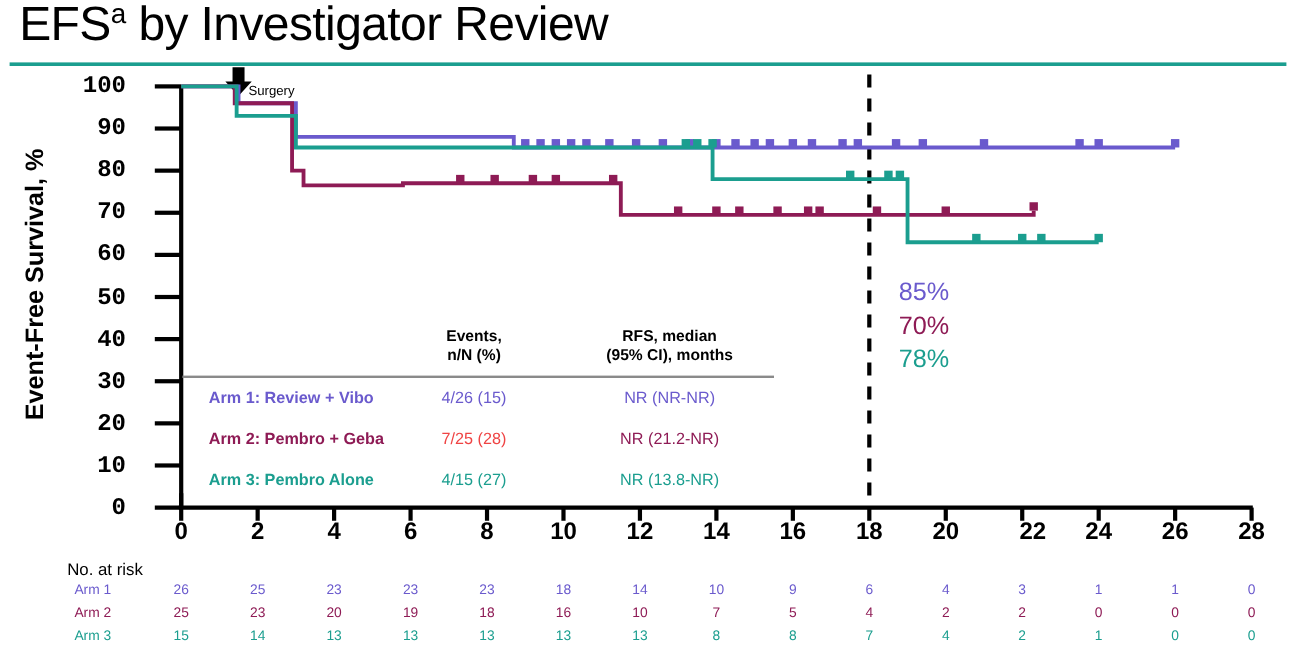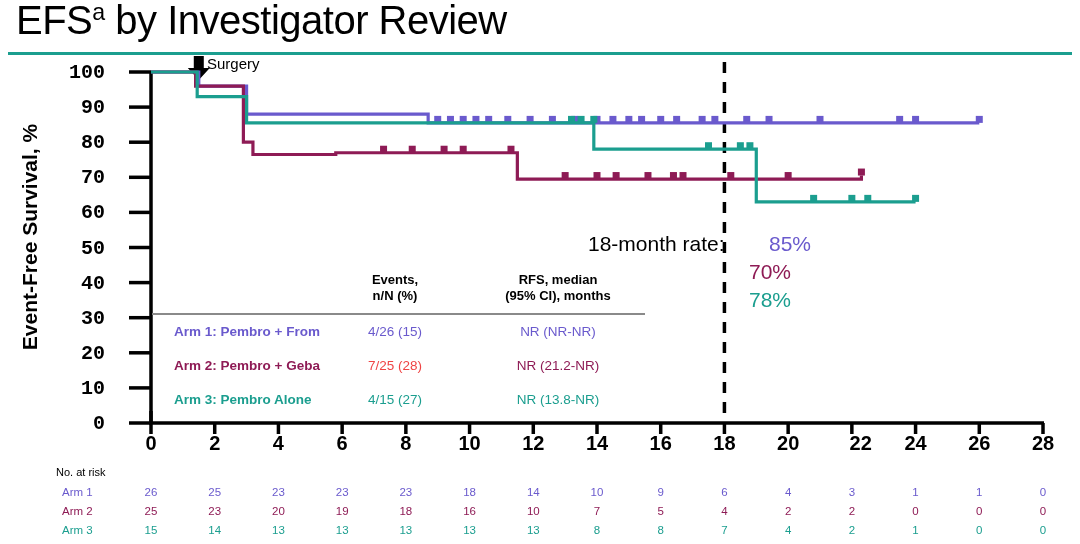--- a/index.html
+++ b/index.html
@@ -42,22 +42,22 @@
     font-size:20px;font-weight:bold;color:#000;
     transform:translateY(-11px);
     font-family:Liberation Mono, monospace;
   }
   .xtick-label{
     position:absolute;top:432px;width:40px;text-align:center;
     font-size:20px;font-weight:bold;color:#000;
   }
 
   .surgery-label{
-    position:absolute;left:207px;top:55px;
-    font-size:15px;color:#000;white-space:nowrap;
+    position:absolute;left:207px;top:70px;
+    font-size:11px;color:#000;white-space:nowrap;
   }
 
   .rate-label{
     position:absolute;left:588px;top:232px;
     font-size:21px;color:#000;white-space:nowrap;
   }
   .rate-val{
     position:absolute;left:749px;
     font-size:21px;white-space:nowrap;
   }
@@ -70,21 +70,21 @@
   .lg-rule{position:absolute;left:2px;top:41px;width:493px;height:2px;background:#8a8a8a;}
   .lg-arm{
     position:absolute;font-size:13.5px;font-weight:bold;white-space:nowrap;
   }
   .lg-cell{
     position:absolute;font-size:13.5px;text-align:center;white-space:nowrap;
   }
 
   .risk-title{
     position:absolute;left:56px;top:466px;
-    font-size:11px;color:#000;white-space:nowrap;
+    font-size:14px;color:#000;white-space:nowrap;
   }
   .risk-arm{
     position:absolute;left:62px;font-size:11.5px;font-weight:normal;white-space:nowrap;
   }
   .risk-num{
     position:absolute;width:34px;text-align:center;
     font-size:11.5px;white-space:nowrap;
   }
 </style>
 </head>
@@ -209,39 +209,38 @@
       <rect x="736.8571428571429" y="142.21999999999997" width="7" height="7" fill="#1b9e8f"></rect>
       <rect x="746.4142857142857" y="142.21999999999997" width="7" height="7" fill="#1b9e8f"></rect>
       <rect x="810.1285714285715" y="194.87" width="7" height="7" fill="#1b9e8f"></rect>
       <rect x="848.3571428571429" y="194.87" width="7" height="7" fill="#1b9e8f"></rect>
       <rect x="864.2857142857143" y="194.87" width="7" height="7" fill="#1b9e8f"></rect>
       <rect x="912.0714285714286" y="194.87" width="7" height="7" fill="#1b9e8f"></rect>
     </svg>
 
   <div class="surgery-label">Surgery</div>
 
-  <div class="rate-label">18-month rate:</div>
   <div id="rate-values">
-      <div class="rate-val" style="top: 232px; color: rgb(106, 90, 205); margin-left: 20px;">85%</div>
+      <div class="rate-val" style="top: 232px; color: rgb(106, 90, 205);">85%</div>
       <div class="rate-val" style="top: 260px; color: rgb(142, 27, 85);">70%</div>
       <div class="rate-val" style="top: 288px; color: rgb(27, 158, 143);">78%</div>
     </div>
 
   <div class="legend">
     <div class="lg-head" style="left:185px;top:0px;width:120px;">
       <span>Events,</span><br>
       <span>n/N (%)</span>
     </div>
     <div class="lg-head" style="left:318px;top:0px;width:180px;">
       <span>RFS, median</span><br>
       <span>(95% CI), months</span>
     </div>
     <div class="lg-rule"></div>
     <div id="legend-rows">
-        <div class="lg-arm" style="left: 24px; top: 52px; color: rgb(106, 90, 205);">Arm 1: Pembro + From</div>
+        <div class="lg-arm" style="left: 24px; top: 52px; color: rgb(106, 90, 205);">Arm 1: Review + Vibo</div>
         <div class="lg-cell" style="left: 185px; top: 52px; width: 120px; color: rgb(106, 90, 205);">4/26 (15)</div>
         <div class="lg-cell" style="left: 318px; top: 52px; width: 180px; color: rgb(106, 90, 205);">NR (NR-NR)</div>
         <div class="lg-arm" style="left: 24px; top: 86px; color: rgb(142, 27, 85);">Arm 2: Pembro + Geba</div>
         <div class="lg-cell" style="left: 185px; top: 86px; width: 120px; color: #ef4444;">7/25 (28)</div>
         <div class="lg-cell" style="left: 318px; top: 86px; width: 180px; color: rgb(142, 27, 85);">NR (21.2-NR)</div>
         <div class="lg-arm" style="left: 24px; top: 120px; color: rgb(27, 158, 143);">Arm 3: Pembro Alone</div>
         <div class="lg-cell" style="left: 185px; top: 120px; width: 120px; color: rgb(27, 158, 143);">4/15 (27)</div>
         <div class="lg-cell" style="left: 318px; top: 120px; width: 180px; color: rgb(27, 158, 143);">NR (13.8-NR)</div>
       </div>
   </div>

